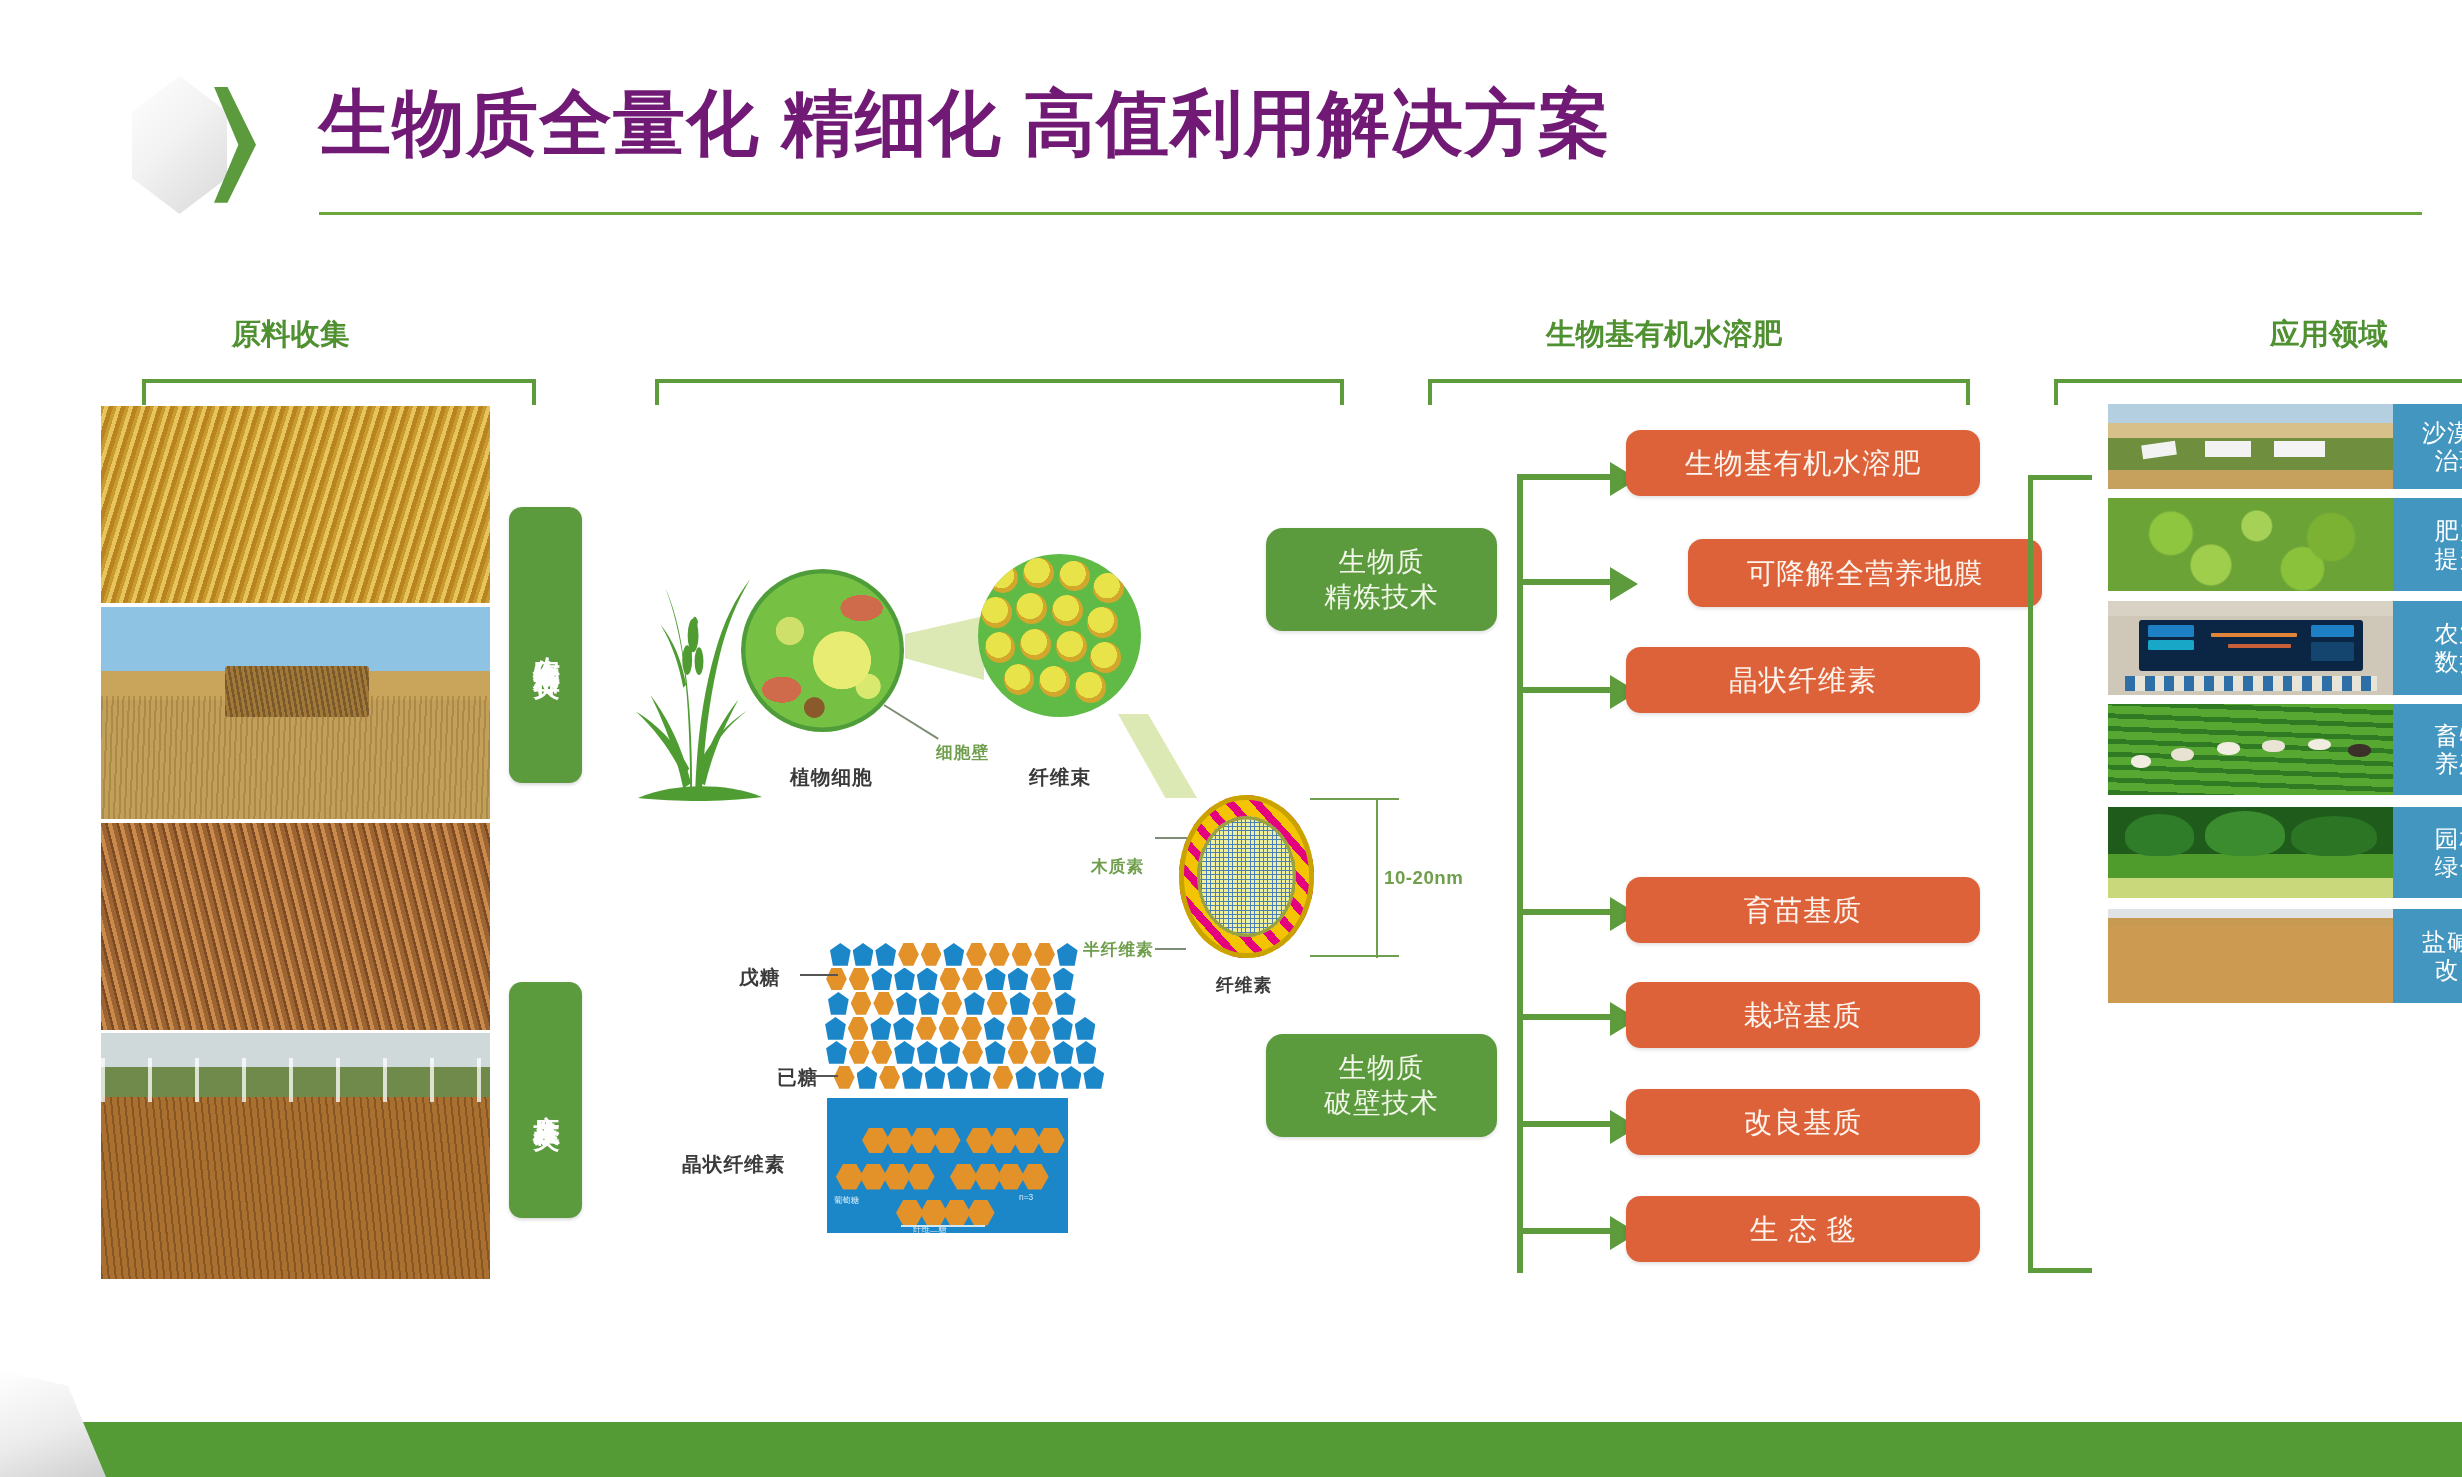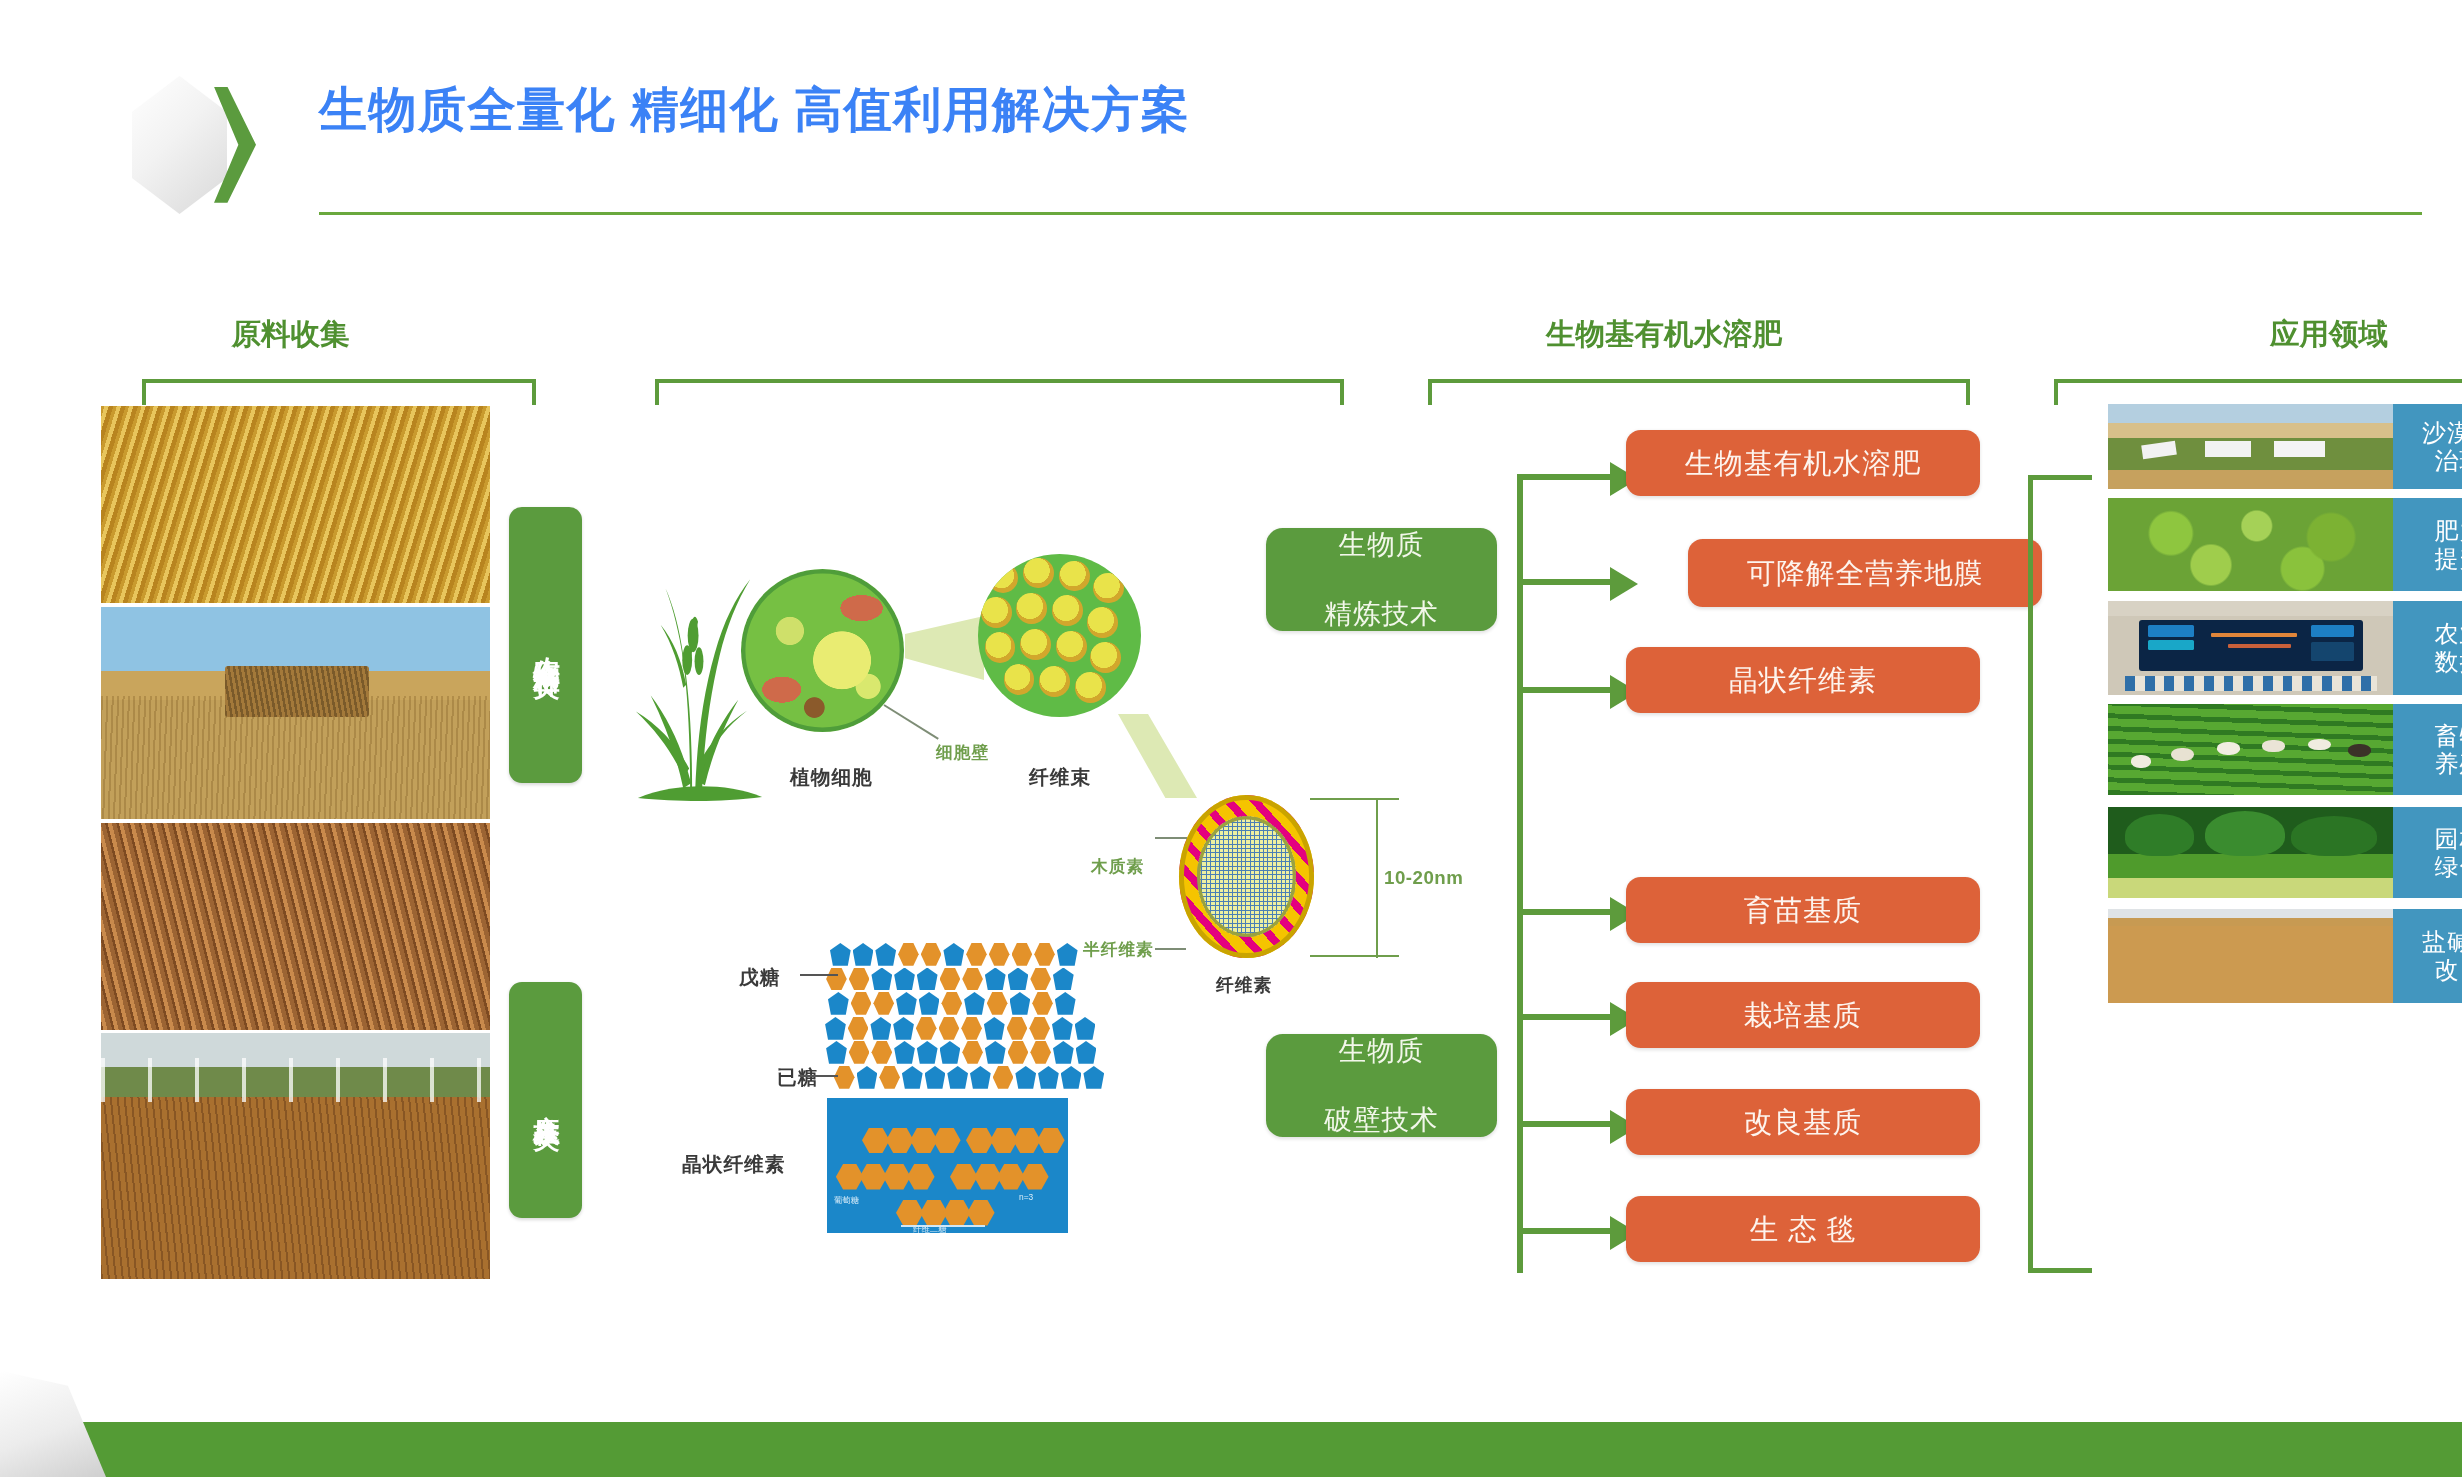--- a/index.html
+++ b/index.html
@@ -25,21 +25,21 @@
     clip-path:polygon(50% 0%,100% 26%,100% 74%,50% 100%,0% 74%,0% 26%);
     filter:drop-shadow(1.5px 2px 2.5px rgba(0,0,0,.18));
   }
   .hex-logo .chev{
     position:absolute;left:82px;top:10.8px;width:42px;height:116px;
     background:#5b9b3e;
     clip-path:polygon(0% 0%,58% 50%,0% 100%,32% 100%,100% 50%,32% 0%);
   }
   .main-title{
     position:absolute;left:319px;top:84px;
-    font-size:48px;font-weight:bold;color:#3b82f6;
+    font-size:72px;font-weight:bold;color:#701a75;
     letter-spacing:1.5px;white-space:nowrap;line-height:1.1;
   }
   .title-rule{
     position:absolute;left:319px;top:212px;width:2103px;height:3.4px;
     background:#6aa83d;
   }
 
   
   .col-head{
     position:absolute;text-align:center;
@@ -72,21 +72,21 @@
     display:flex;align-items:center;justify-content:center;
     writing-mode:vertical-rl;text-orientation:upright;
     letter-spacing:3px;line-height:1.05;
     box-shadow:0 1.5px 3.4px rgba(0,0,0,.15);
   }
 
   
   .tech-pill{
     position:absolute;background:#5b9b3e;border-radius:16.7px;
     color:#f2f7ea;font-size:27.6px;font-weight:500;
-    display:flex;flex-direction:column;align-items:center;justify-content:space-between;
+    display:flex;flex-direction:column;align-items:center;justify-content:center;
     line-height:1.24;letter-spacing:1px;
     box-shadow:0 1.5px 3.9px rgba(0,0,0,.12);
   }
 
   
   .prod-pill{
     position:absolute;background:#dd6239;border-radius:14.8px;
     color:#fdf4ee;font-size:28.6px;font-weight:500;
     display:flex;align-items:center;justify-content:center;
     letter-spacing:1px;white-space:nowrap;

